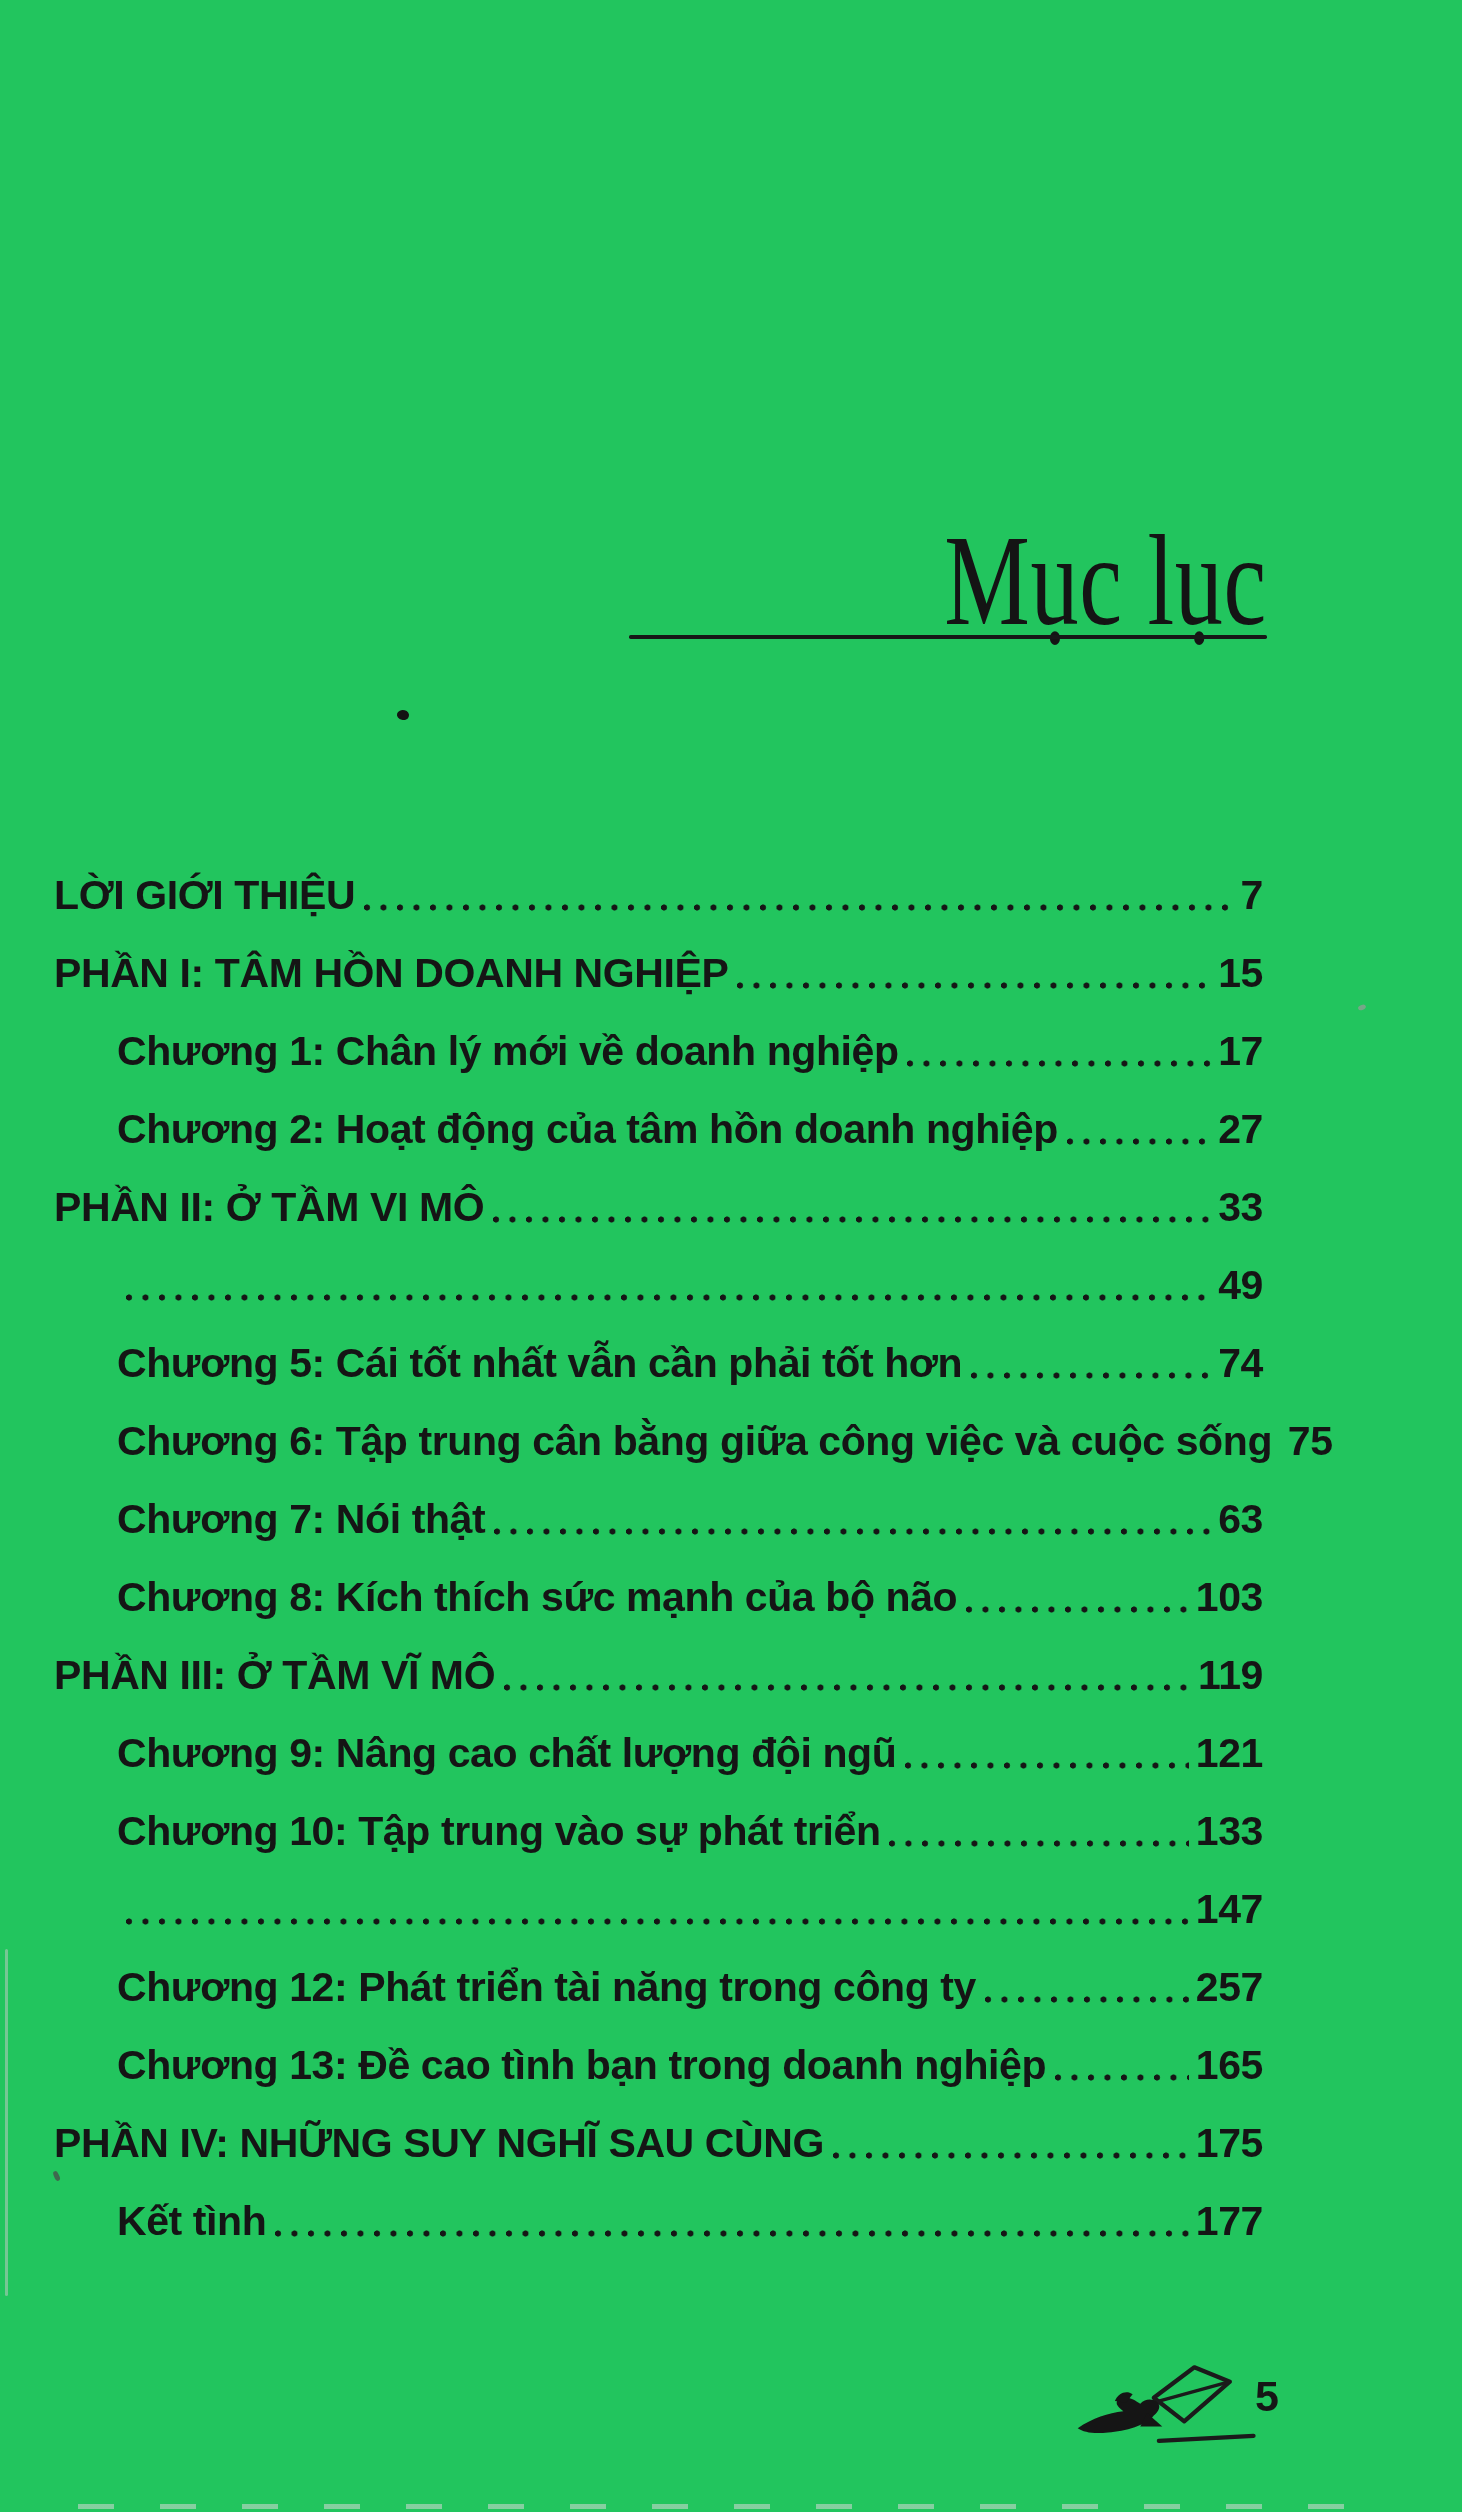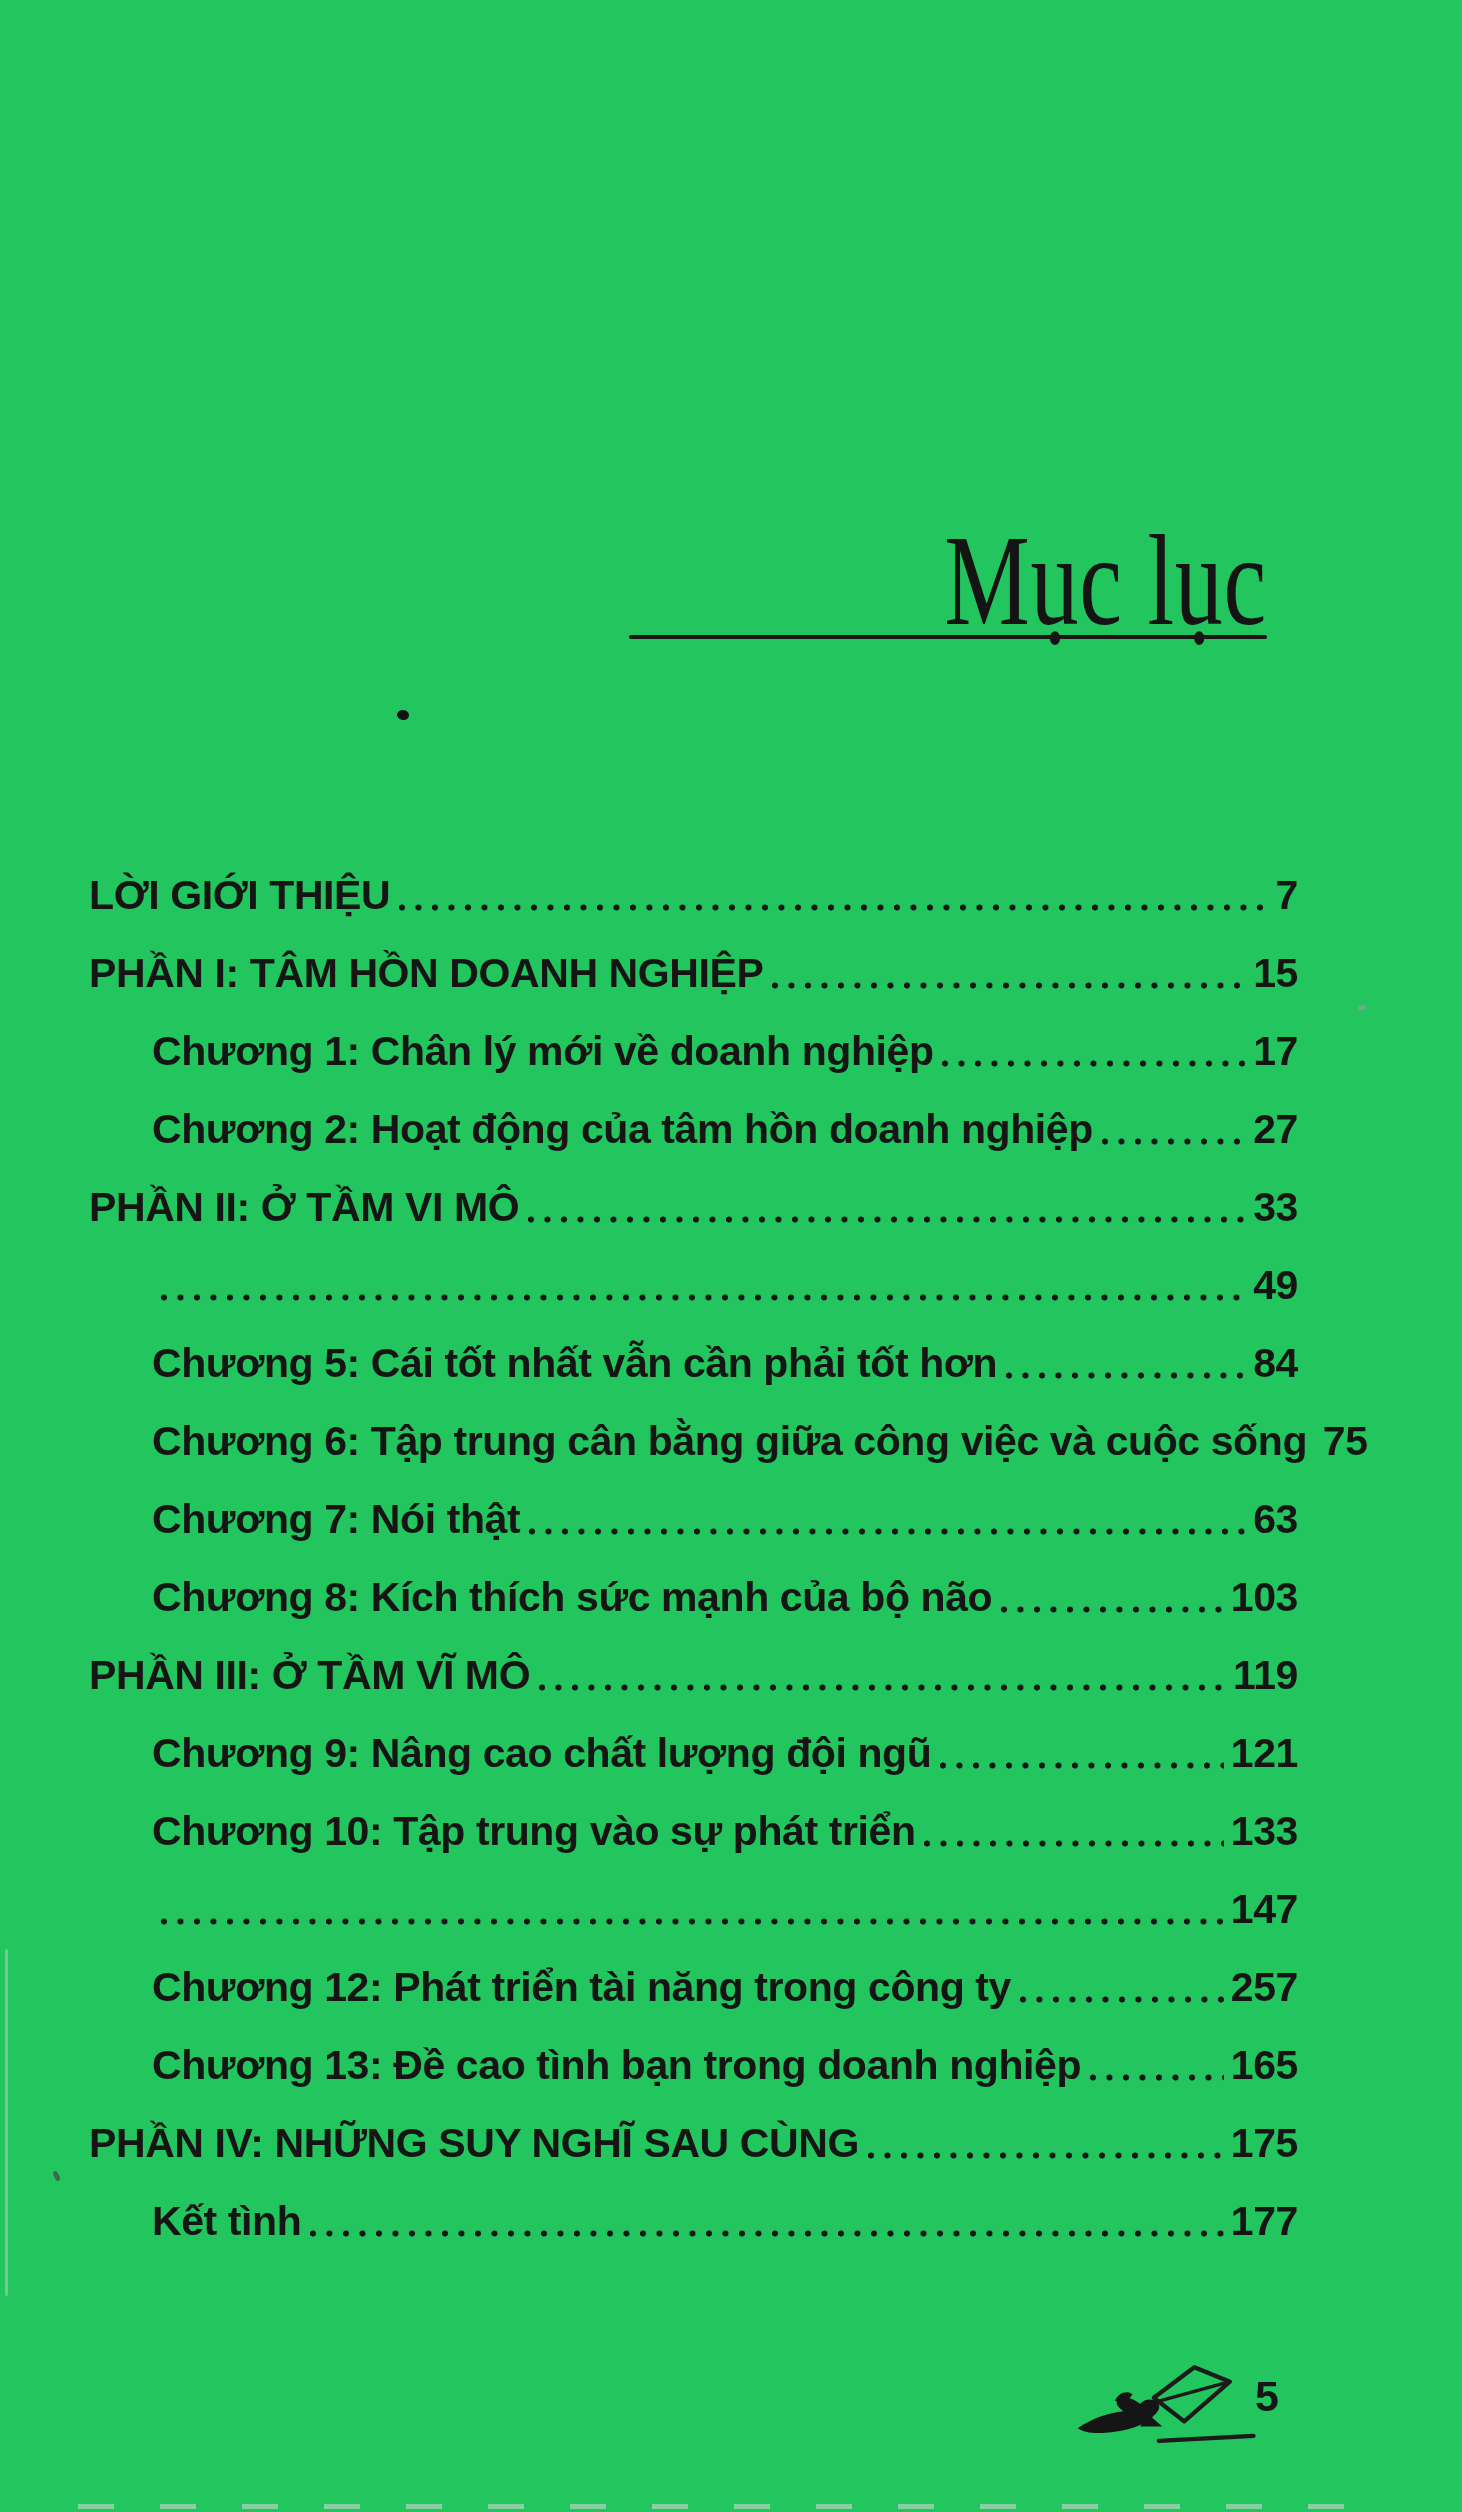--- a/index.html
+++ b/index.html
@@ -25,21 +25,20 @@
     letter-spacing:0.9px;
   }
   .title-underline{
     position:absolute;left:629px;top:635px;
     width:638px;height:3.5px;background:#171717;border-radius:1.7px;
   }
   
   .toc{
     position:absolute;left:54px;top:856px;
     width:1209px;
-    margin-left:35px;
   }
   .toc-row{
     display:flex;align-items:stretch;
     height:78px;
     font-size:41px;font-weight:700;letter-spacing:-0.4px;
     white-space:nowrap;
   }
   .toc-row.chapter{padding-left:63px;}
   .toc-label{line-height:78px;flex:0 0 auto;}
   .toc-dots{
@@ -114,21 +113,21 @@
         <span class="toc-dots"></span>
         <span class="toc-page">33</span>
       </div>
       <div class="toc-row chapter">
         <span class="toc-dots"></span>
         <span class="toc-page">49</span>
       </div>
       <div class="toc-row chapter">
         <span class="toc-label">Chương 5: Cái tốt nhất vẫn cần phải tốt hơn</span>
         <span class="toc-dots"></span>
-        <span class="toc-page">84</span>
+        <span class="toc-page">74</span>
       </div>
       <div class="toc-row chapter">
         <span class="toc-label">Chương 6: Tập trung cân bằng giữa công việc và cuộc sống</span>
         <span class="toc-dots"></span>
         <span class="toc-page">75</span>
       </div>
       <div class="toc-row chapter">
         <span class="toc-label">Chương 7: Nói thật</span>
         <span class="toc-dots"></span>
         <span class="toc-page">63</span>

